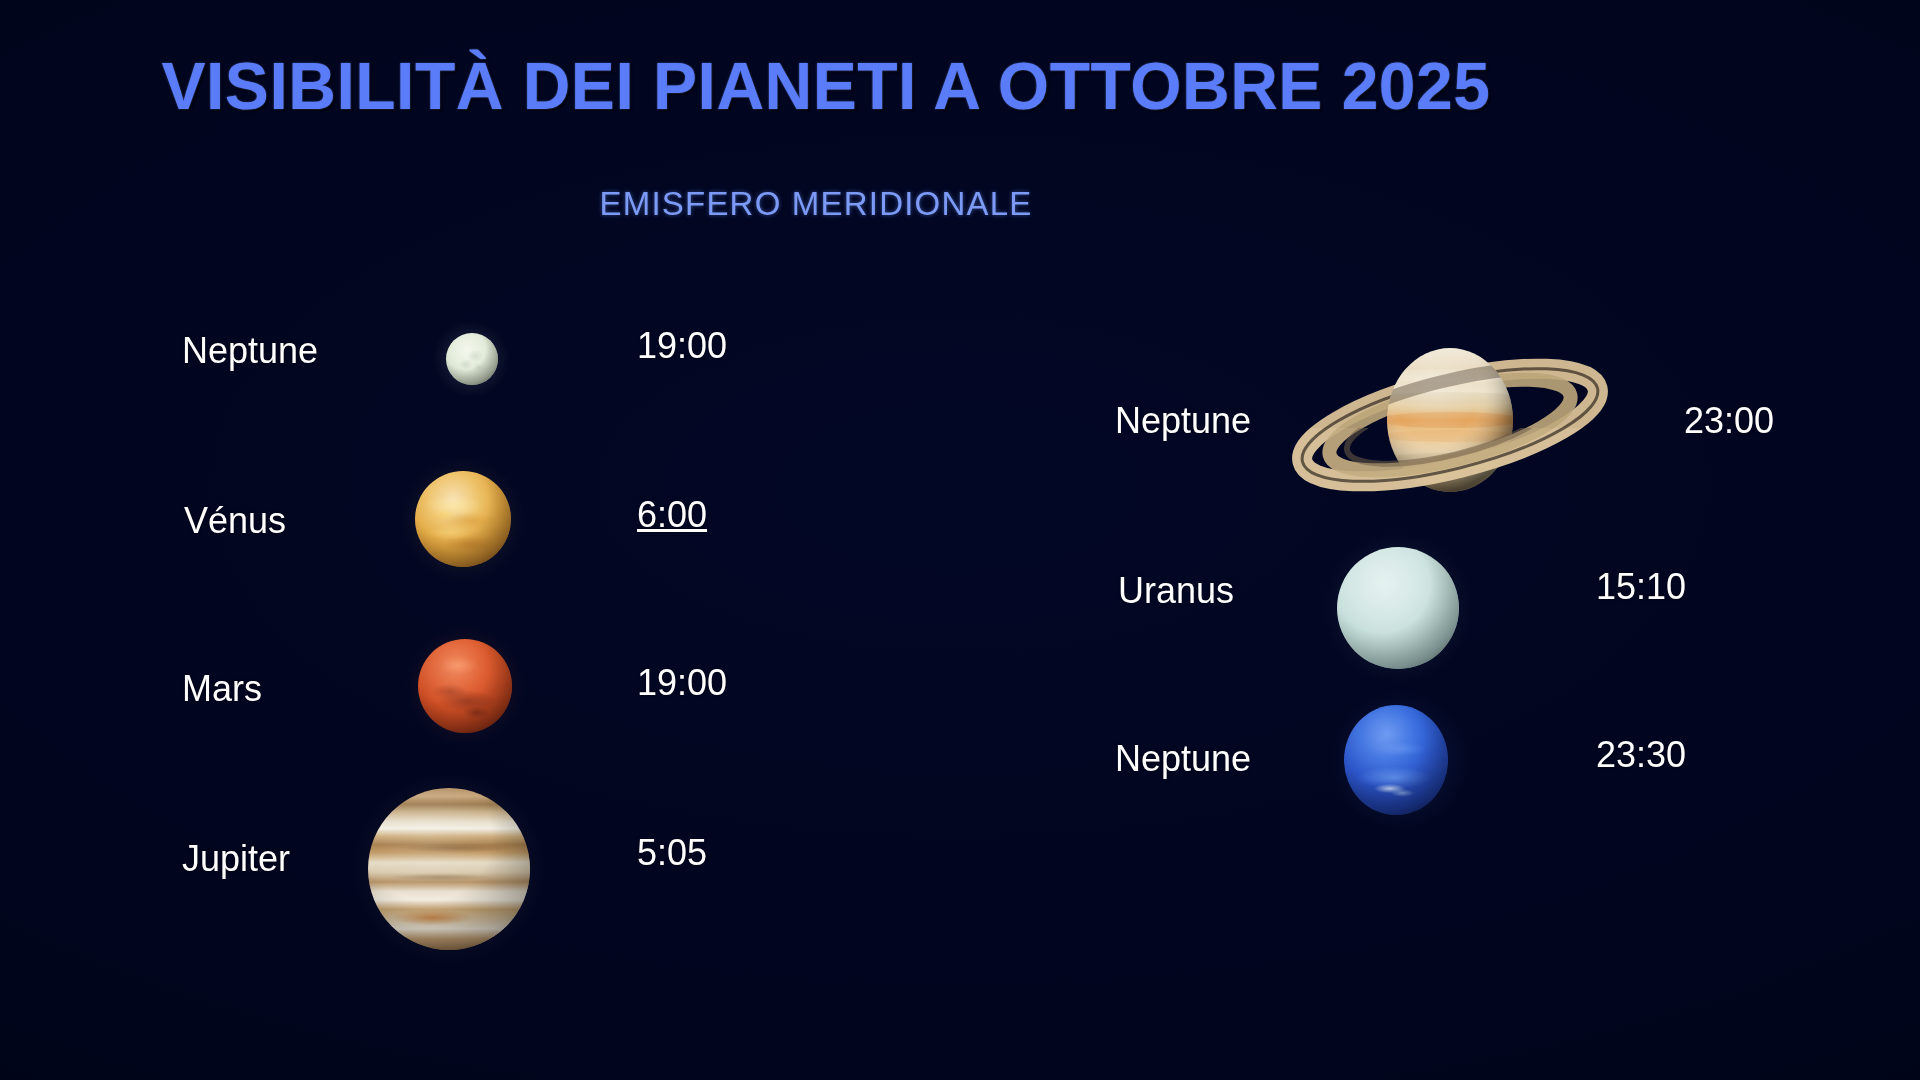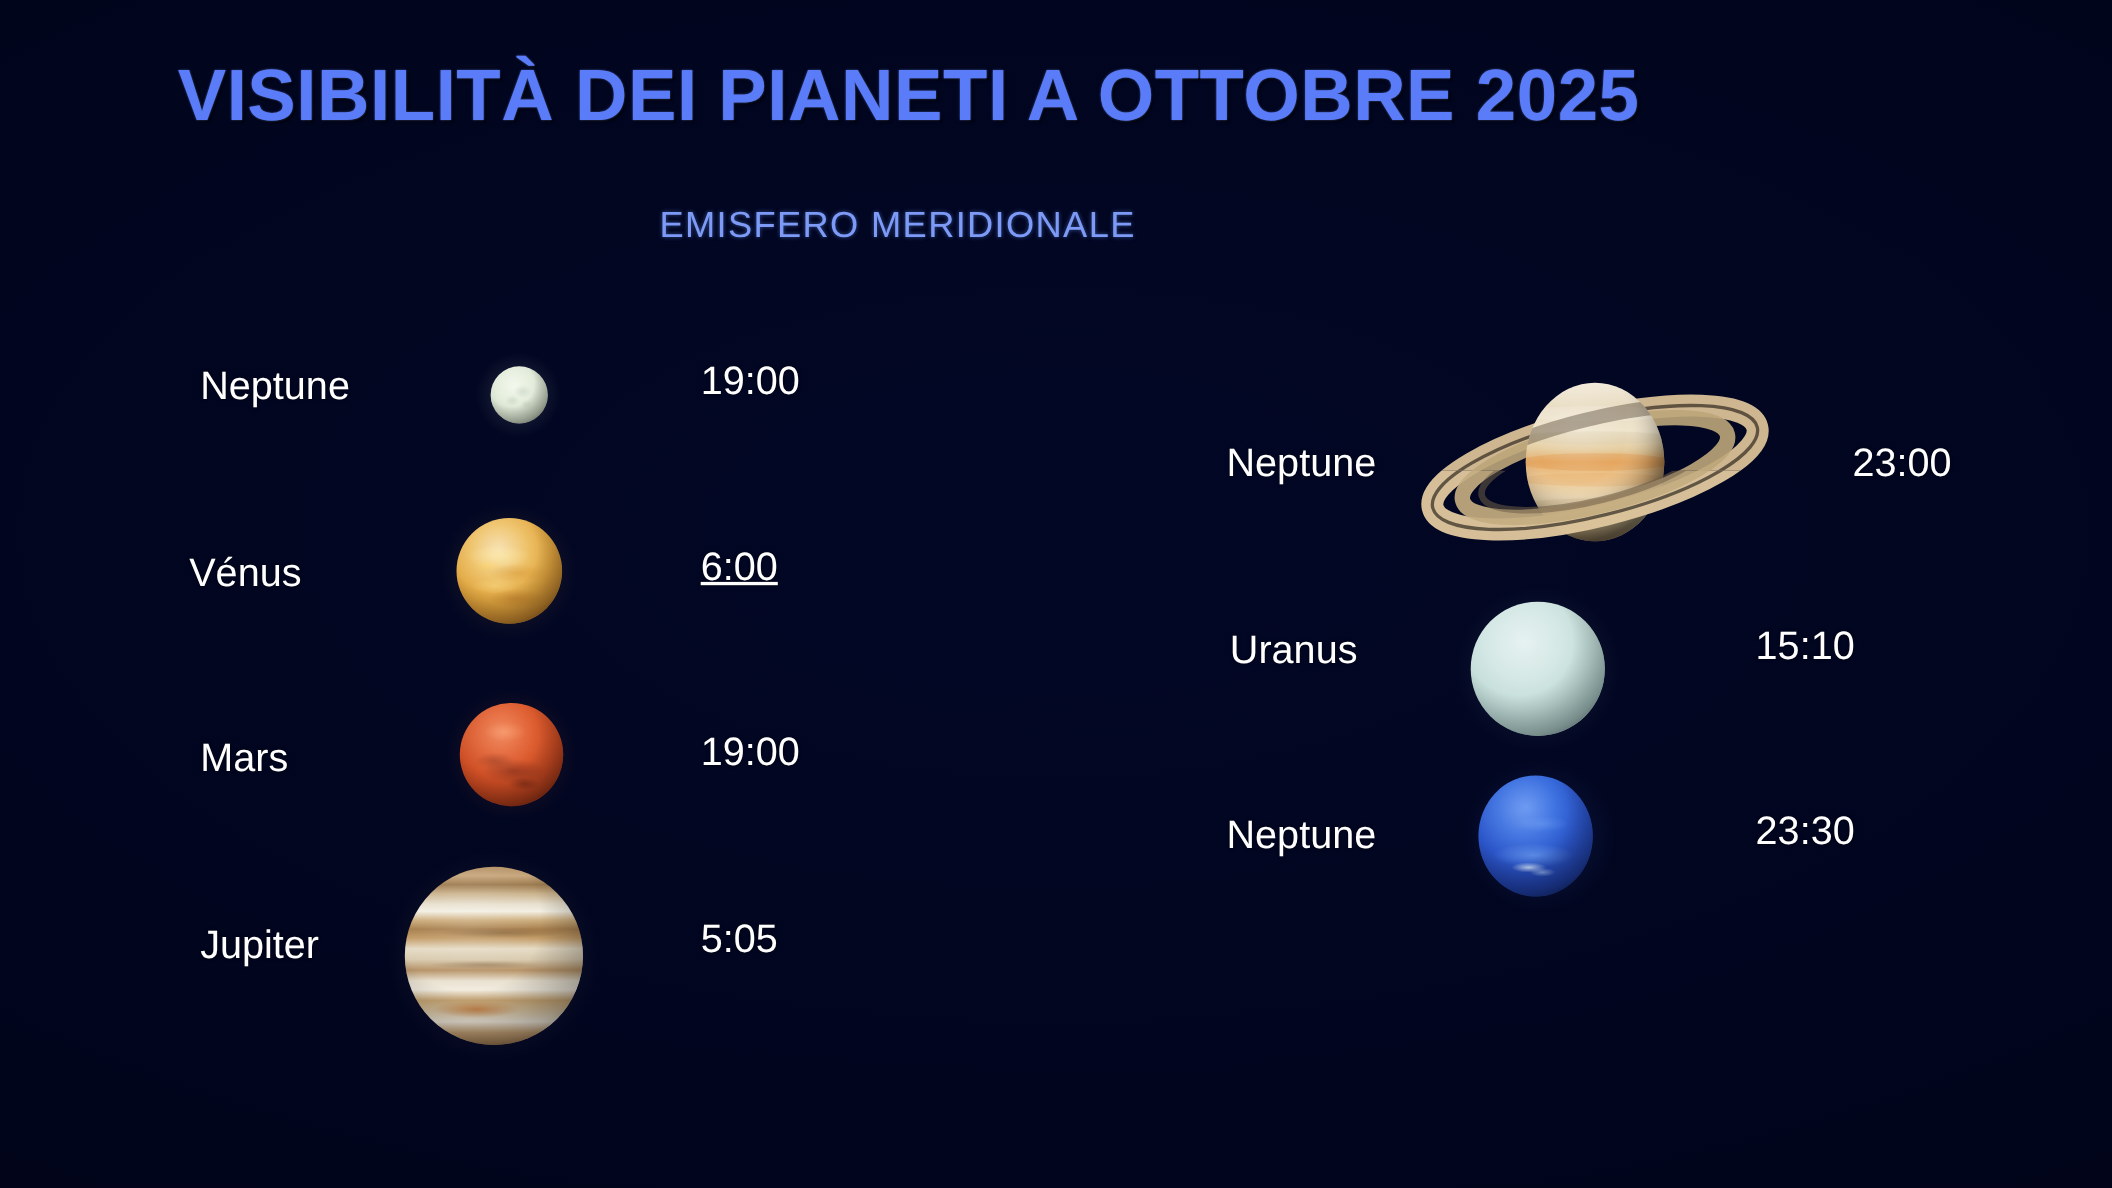--- a/index.html
+++ b/index.html
@@ -217,21 +217,21 @@
       <div class="glow" style="left:432px; top:320px; width:78px; height:78px;
            background: radial-gradient(circle, rgba(220,235,220,0.18) 0%, rgba(220,235,220,0) 70%);"></div>
       <div class="sphere mercury-base" style="left:446px; top:333px; width:52px; height:52px;">
         <div class="mercury-tex"></div>
       </div>
     </div>
     <div class="ptime" style="left:637px; top:325px;">19:00</div>
   </div>
 
   <div class="prow">
-    <div class="plabel" style="left:172px; top:500px;">Vénus</div>
+    <div class="plabel" style="left:184px; top:500px;">Vénus</div>
     <div class="pbody">
       <div class="glow" style="left:400px; top:457px; width:126px; height:126px;
            background: radial-gradient(circle, rgba(235,180,90,0.16) 0%, rgba(235,180,90,0) 70%);"></div>
       <div class="sphere venus-base" style="left:415px; top:471px; width:96px; height:96px;">
         <div class="venus-tex"></div>
       </div>
     </div>
     <div class="ptime" style="left:637px; top:494px;text-decoration:underline;">6:00</div>
   </div>
 

